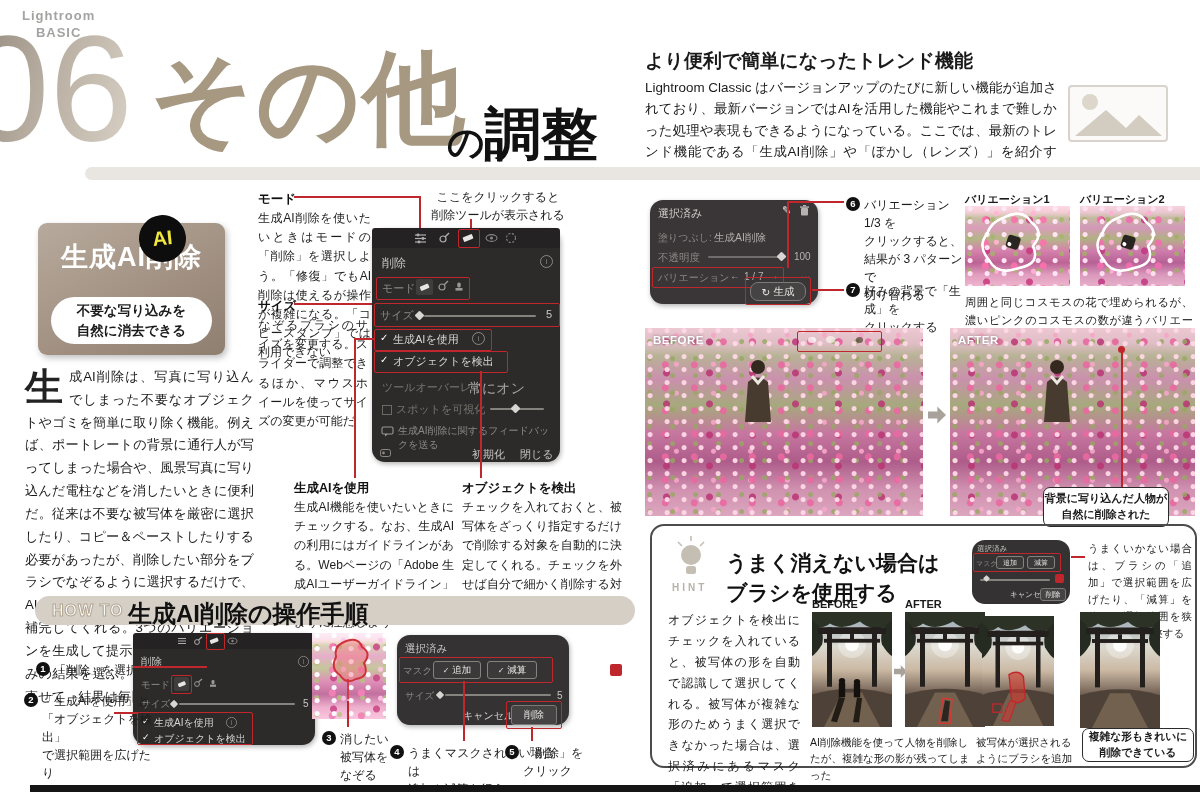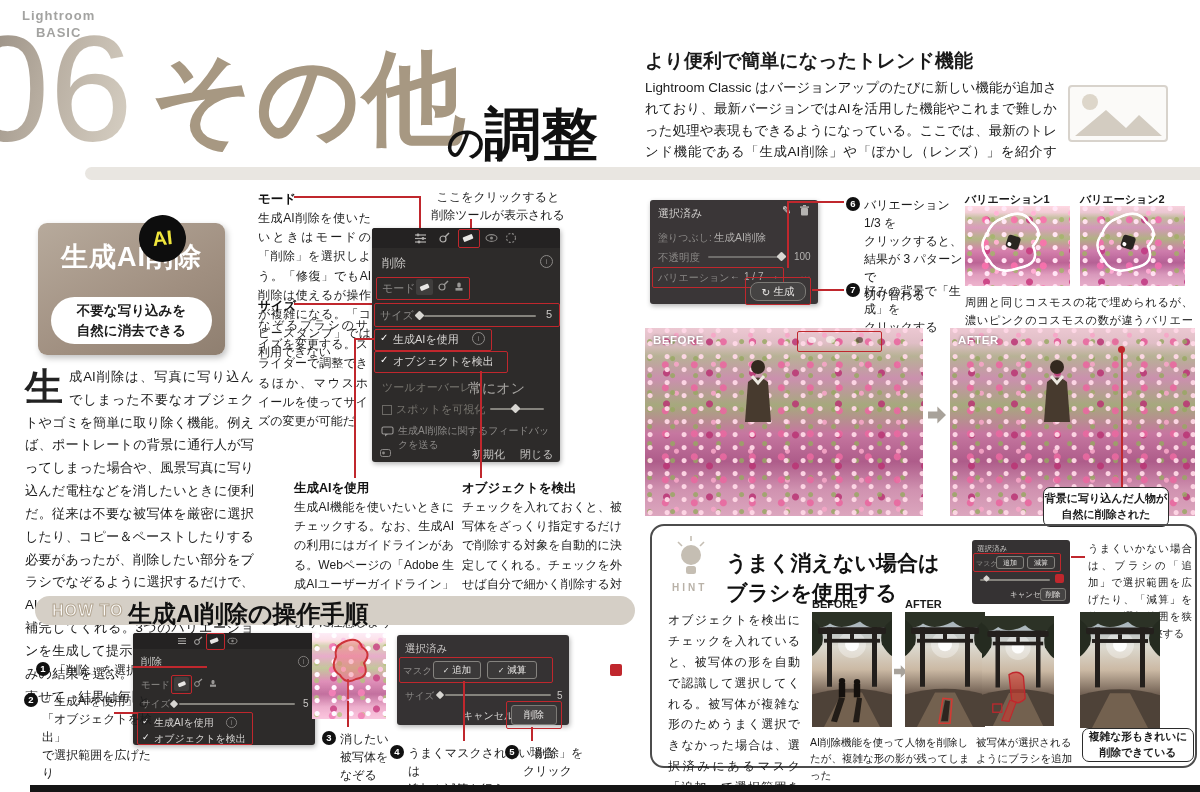--- a/index.html
+++ b/index.html
@@ -4,21 +4,21 @@
 <style>
   html,body{margin:0;padding:0;background:#9a9a9a}
   .page{position:relative;width:1200px;height:792px;margin:0 auto;background:#fff;overflow:hidden;
         font-family:"Liberation Sans","DejaVu Sans",sans-serif;color:#1a1a1a}
   .abs{position:absolute}
   .b{font-weight:bold}
   .pre{white-space:pre-line}
   .j{text-align:justify}
   .mut{color:#8b8987}
   .dim{color:#77756f}
-  .panel{position:absolute;background:#2d2b2a;border-radius:3px;box-shadow:1px 2px 5px rgba(0,0,0,.3);
+  .panel{position:absolute;background:#2d2b2a;border-radius:13px;box-shadow:1px 2px 5px rgba(0,0,0,.3);
          font-size:11px;color:#c9c7c5}
   .redbox{position:absolute;border:1.7px solid #c0272d;border-radius:2px;pointer-events:none}
   .rh{position:absolute;height:1.7px;background:#c0272d}
   .rv{position:absolute;width:1.7px;background:#c0272d}
   .track{position:absolute;height:2px;background:#85837d;border-radius:1px}
   .knob{position:absolute;width:7px;height:7px;background:#d8d6d2;transform:rotate(45deg);border-radius:1px}
   .check{color:#fff;font-size:10px;font-weight:bold}
   .infoc{display:inline-flex;width:11px;height:11px;border:1px solid #8b8987;border-radius:50%;
          align-items:center;justify-content:center;font-size:7.5px;color:#8b8987;line-height:1}
   .btn-dark{position:absolute;background:#454343;border:1px solid #7c7a76;border-radius:3px;color:#e6e4e2;

